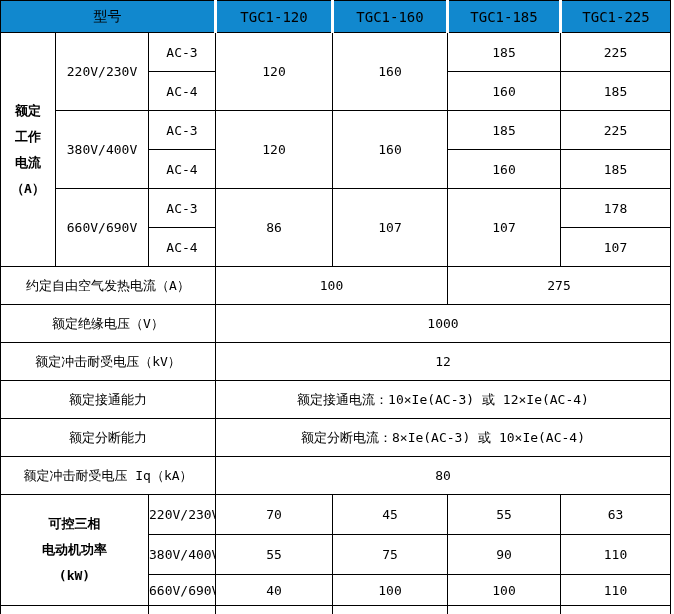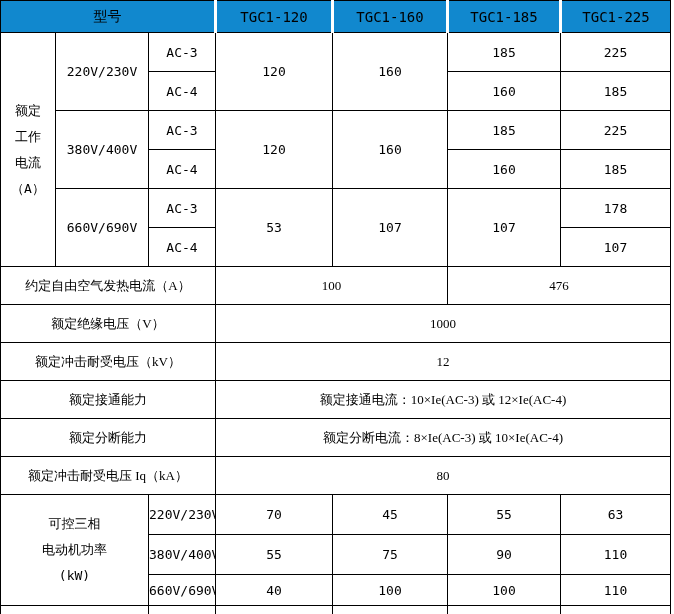--- a/index.html
+++ b/index.html
@@ -19,25 +19,25 @@
     font-size:13px;font-weight:normal;color:#000;
     padding:0;overflow:hidden;white-space:nowrap;
   }
   thead th{
     background:var(--header-bg,#1188CE);
     height:31px;font-size:14px;
     border-top:1px solid #000;border-bottom:1px solid #000;
   }
   thead th + th{border-left:3px solid #ffffff;}
   tr.r-current{height:39px;}
-  tr.r-spec{height:38px;font-family:Liberation Serif, serif;}
+  tr.r-spec{height:38px;}
   tr.r-power{height:40px;}
   tr.r-power-last{height:31px;}
   tr.r-partial{height:12px;}
-  .vstack span{display:block;line-height:2;}
+  .vstack span{display:block;line-height:2;font-weight:bold;}
 </style>
 </head>
 <body>
 
 <table class="spec">
   <colgroup>
     <col style="width:55px">
       <col style="width:93px">
       <col style="width:67px">
     <col style="width:117px">
@@ -86,34 +86,34 @@
     </tr>
     <tr class="r-current">
       <td>AC-4</td>
       <td>160</td>
       <td>185</td>
     </tr>
 
     <tr class="r-current">
       <td rowspan="2">660V/690V</td>
       <td>AC-3</td>
-      <td rowspan="2">53</td>
+      <td rowspan="2">86</td>
       <td rowspan="2">107</td>
       <td rowspan="2">107</td>
       <td>178</td>
     </tr>
     <tr class="r-current">
       <td>AC-4</td>
       <td>107</td>
     </tr>
 
     <tr class="r-spec">
       <td colspan="3">约定自由空气发热电流（A）</td>
       <td colspan="2">100</td>
-      <td colspan="2">476</td>
+      <td colspan="2">275</td>
     </tr>
 
     <tr class="r-spec">
       <td colspan="3">额定绝缘电压（V）</td>
       <td colspan="4">1000</td>
     </tr>
 
     <tr class="r-spec">
       <td colspan="3">额定冲击耐受电压（kV）</td>
       <td colspan="4">12</td>

